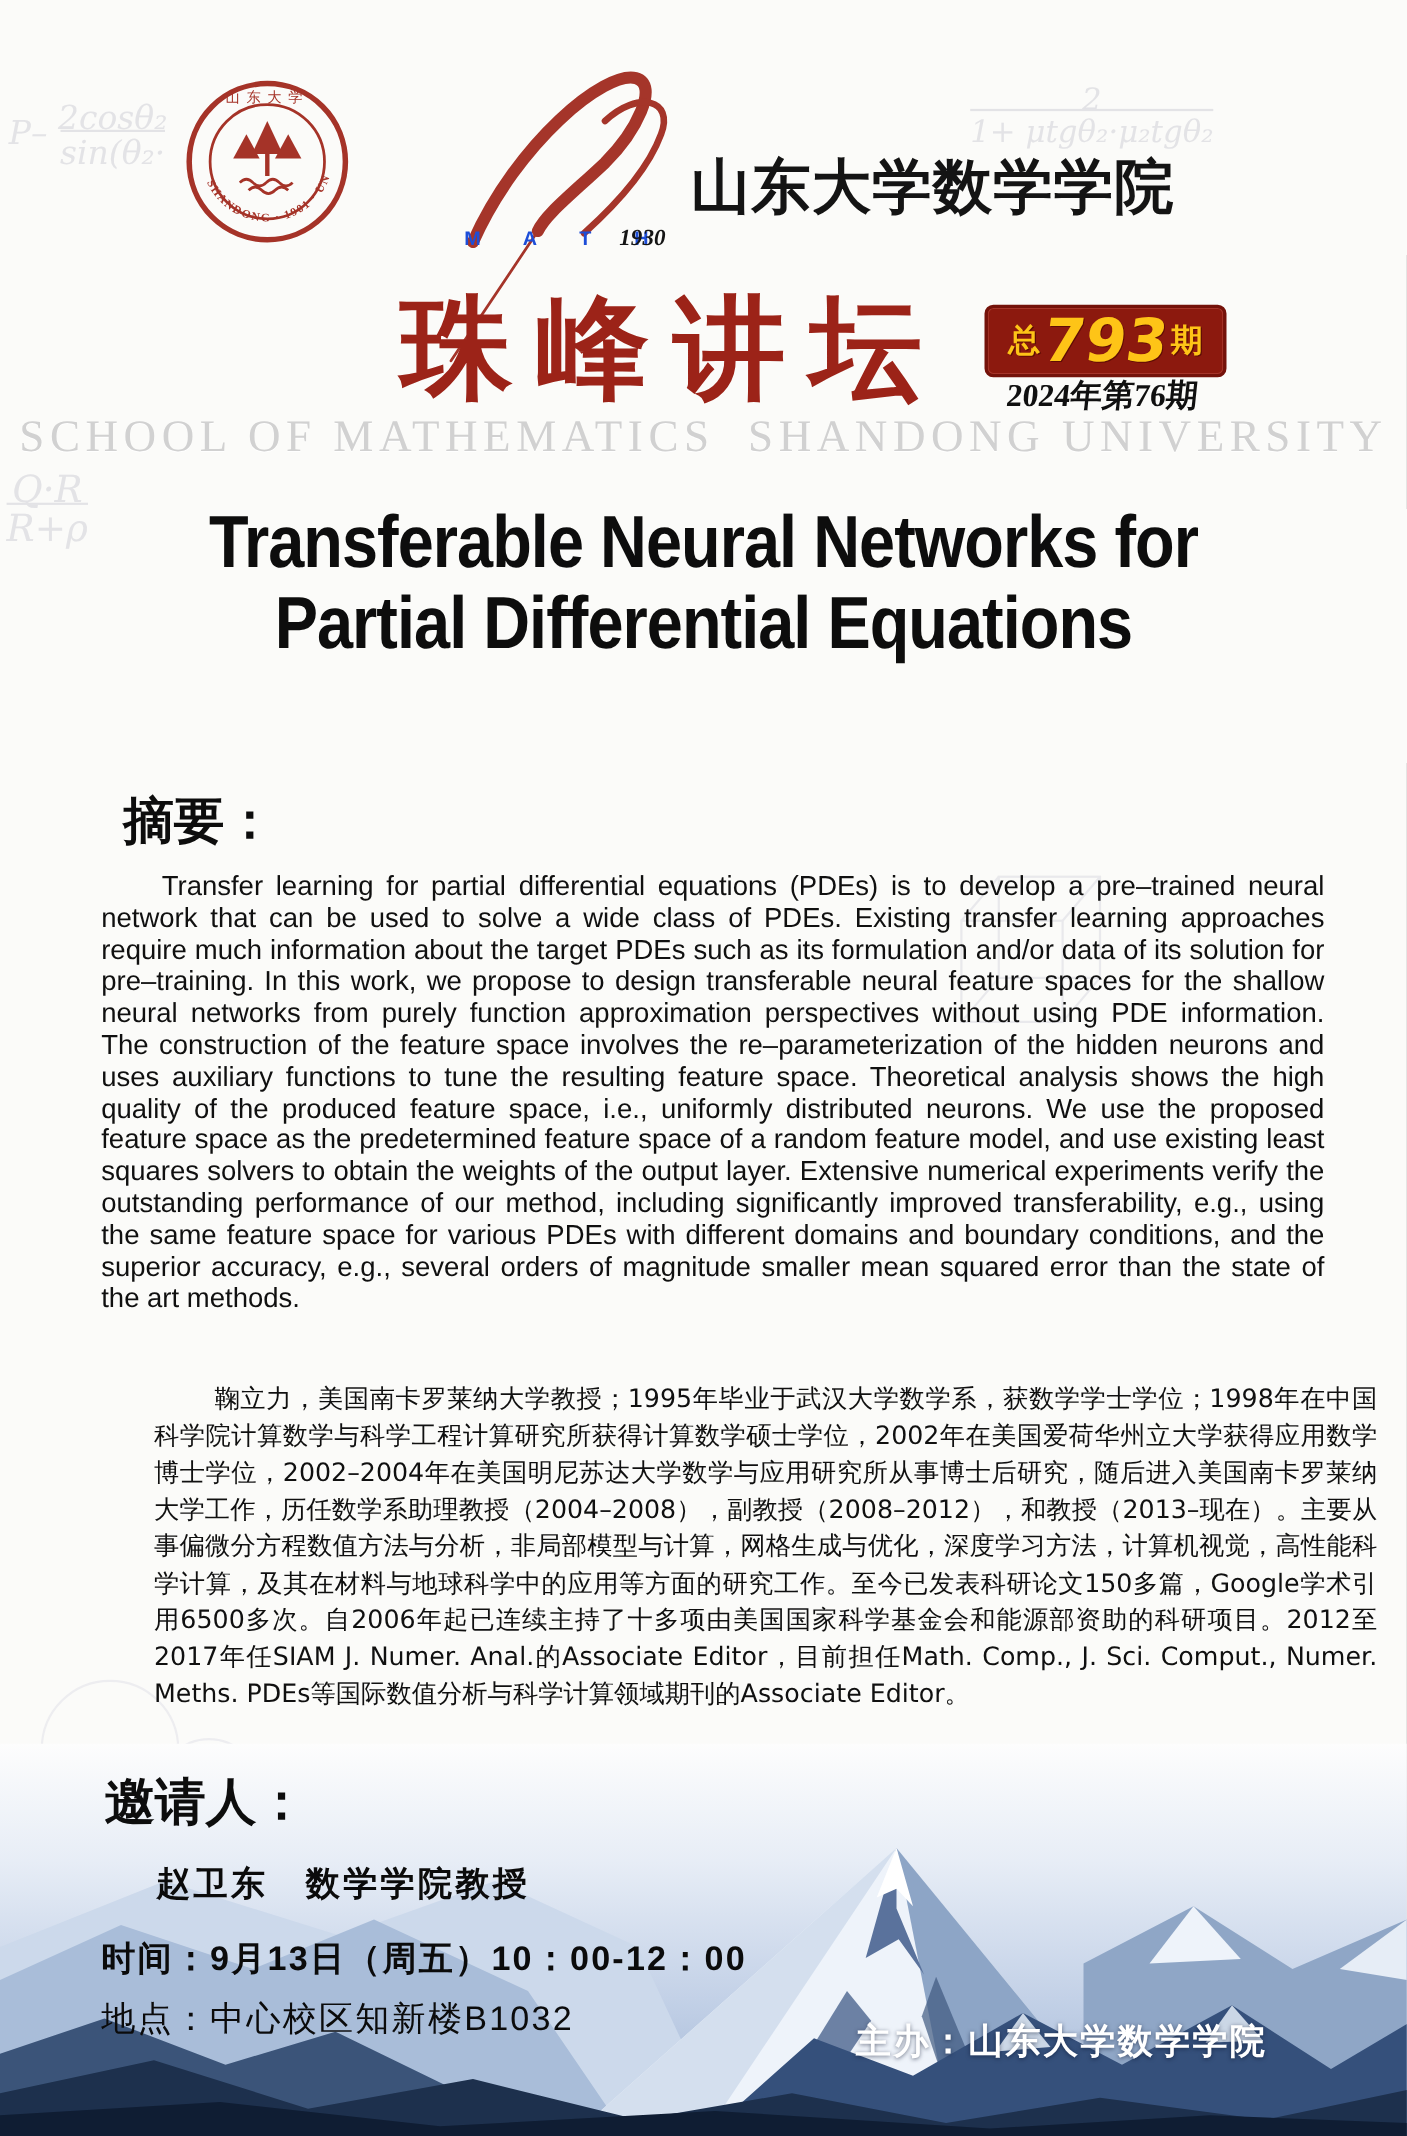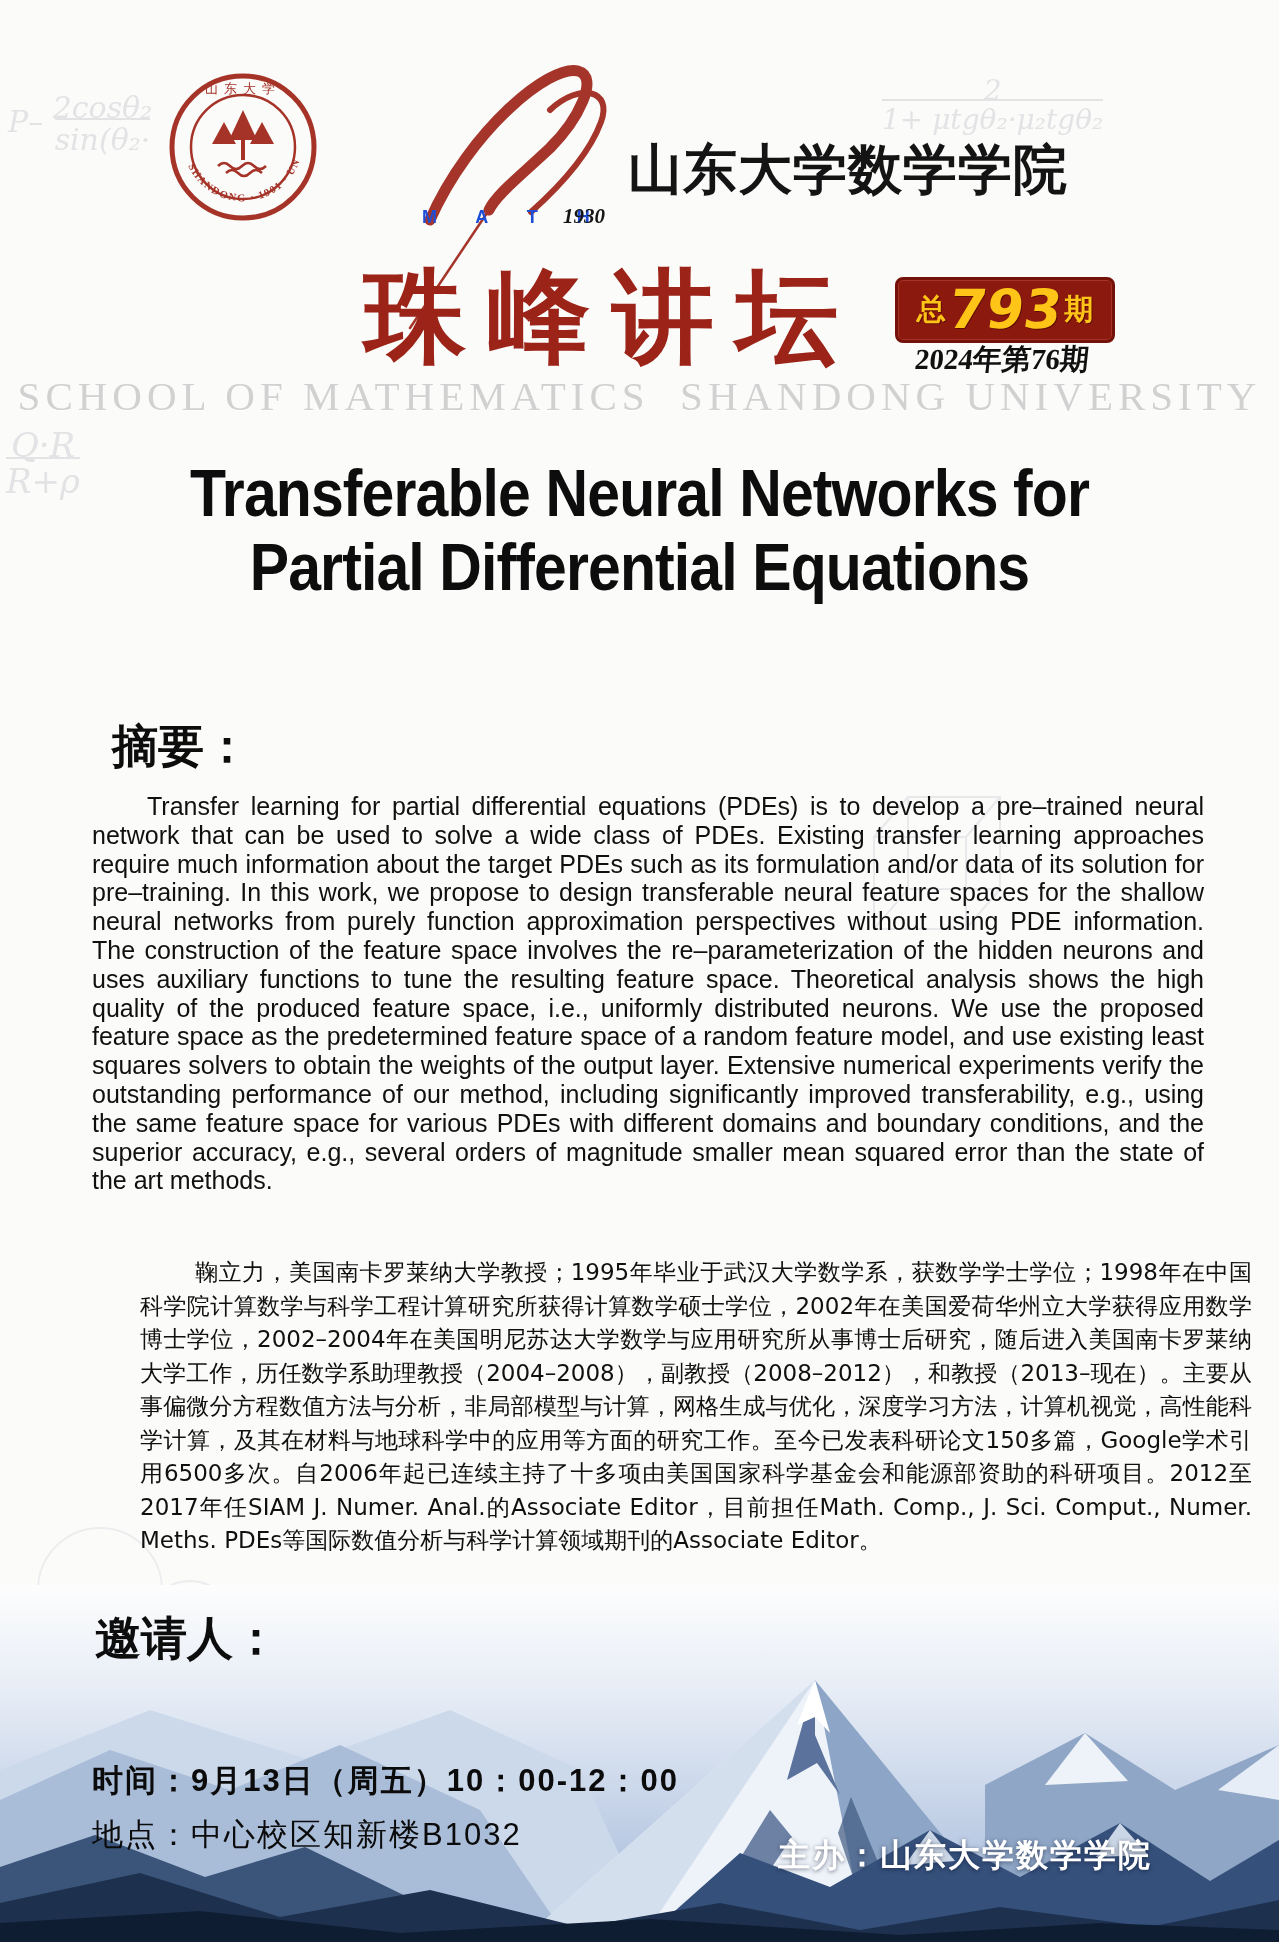--- a/index.html
+++ b/index.html
@@ -139,20 +139,21 @@
     <div class="talk-title-line">Partial Differential Equations</div>
   </div>
 
 
   <div class="sec-heading abs-heading">摘要：</div>
   <div class="abs-body">Transfer learning for partial differential equations (PDEs) is to develop a pre–trained neural network that can be used to solve a wide class of PDEs. Existing transfer learning approaches require much information about the target PDEs such as its formulation and/or data of its solution for pre–training. In this work, we propose to design transferable neural feature spaces for the shallow neural networks from purely function approximation perspectives without using PDE information. The construction of the feature space involves the re–parameterization of the hidden neurons and uses auxiliary functions to tune the resulting feature space. Theoretical analysis shows the high quality of the produced feature space, i.e., uniformly distributed neurons. We use the proposed feature space as the predetermined feature space of a random feature model, and use existing least squares solvers to obtain the weights of the output layer. Extensive numerical experiments verify the outstanding performance of our method, including significantly improved transferability, e.g., using the same feature space for various PDEs with different domains and boundary conditions, and the superior accuracy, e.g., several orders of magnitude smaller mean squared error than the state of the art methods.</div>
 
   <div class="bio-body">鞠立力，美国南卡罗莱纳大学教授；1995年毕业于武汉大学数学系，获数学学士学位；1998年在中国科学院计算数学与科学工程计算研究所获得计算数学硕士学位，2002年在美国爱荷华州立大学获得应用数学博士学位，2002–2004年在美国明尼苏达大学数学与应用研究所从事博士后研究，随后进入美国南卡罗莱纳大学工作，历任数学系助理教授（2004–2008），副教授（2008–2012），和教授（2013–现在）。主要从事偏微分方程数值方法与分析，非局部模型与计算，网格生成与优化，深度学习方法，计算机视觉，高性能科学计算，及其在材料与地球科学中的应用等方面的研究工作。至今已发表科研论文150多篇，Google学术引用6500多次。自2006年起已连续主持了十多项由美国国家科学基金会和能源部资助的科研项目。2012至2017年任SIAM J. Numer. Anal.的Associate Editor，目前担任Math. Comp., J. Sci. Comput., Numer. Meths. PDEs等国际数值分析与科学计算领域期刊的Associate Editor。</div>
 
   <div class="sec-heading inv-heading">邀请人：</div>
+  <div class="inviter-line">赵卫东　数学学院教授</div>
 
   <div class="mountain-scene">
     <svg viewBox="0 0 1279 357" preserveAspectRatio="none">
       <defs>
         <linearGradient id="sky" x1="0" y1="0" x2="0" y2="1">
           <stop offset="0" stop-color="#fdfdfd"></stop>
           <stop offset="0.3" stop-color="#e7edf6"></stop>
           <stop offset="0.65" stop-color="#c3d1e7"></stop>
           <stop offset="1" stop-color="#9db3d3"></stop>
         </linearGradient>

